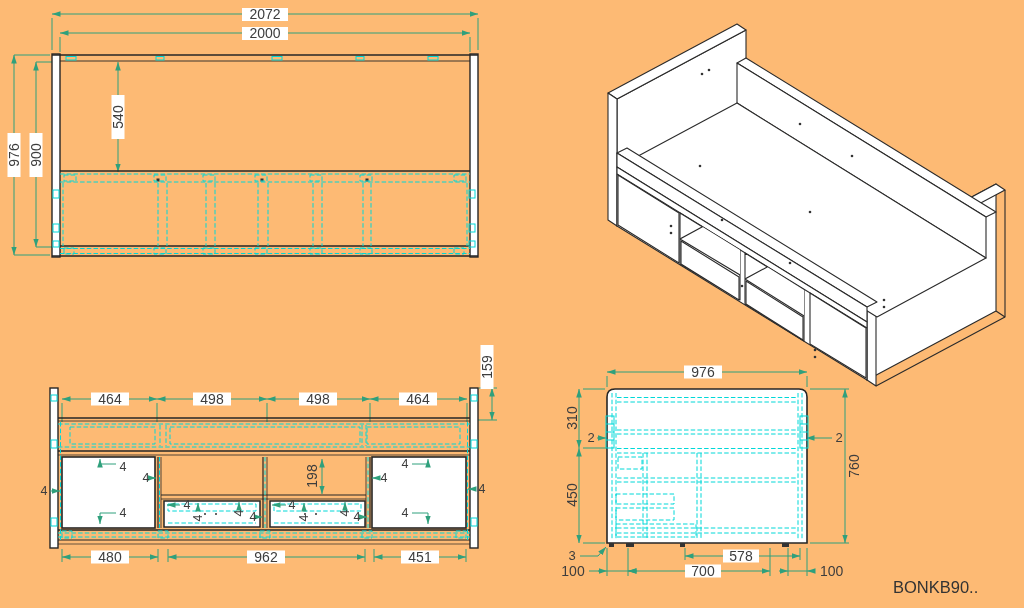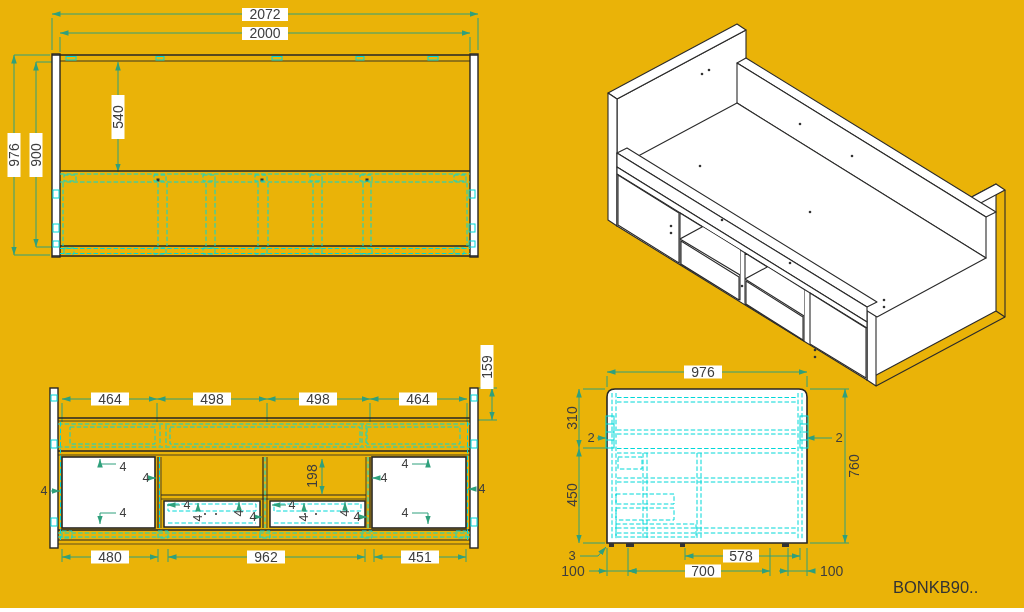--- a/index.html
+++ b/index.html
@@ -2,21 +2,21 @@
 <html style="--outline: #262626; --hidden-line: #00d8d8; --dimension-line: #2fa07c; --dim-text: #3d3d3d;"><head>
 <meta charset="utf-8">
 <style>
   :root{
     --outline:#262626;
     --hidden-line:#00d8d8;
     --dimension-line:#2fa07c;
     --dim-text:#3d3d3d;
   }
   html,body{margin:0;padding:0;background:#fff;}
-  #stage{width:1024px;height:608px;background:#eab308;position:relative;overflow:hidden;}
+  #stage{width:1024px;height:608px;background:#fdba74;position:relative;overflow:hidden;}
   svg{display:block;}
   text{font-family:"Liberation Sans","DejaVu Sans",sans-serif;fill:var(--dim-text,#3d3d3d);}
   .t14{font-size:14px;}
   .t12{font-size:12.5px;}
   .t13{font-size:13px;}
   .t16{font-size:16.5px;fill:#333;}
   .lbg{fill:#fff;}
   .dim-l{stroke:var(--dimension-line,#2fa07c);stroke-width:1;fill:none;}
   .blk{stroke:var(--outline,#262626);fill:none;}
   .blkf{stroke:var(--outline,#262626);fill:#fff;}

